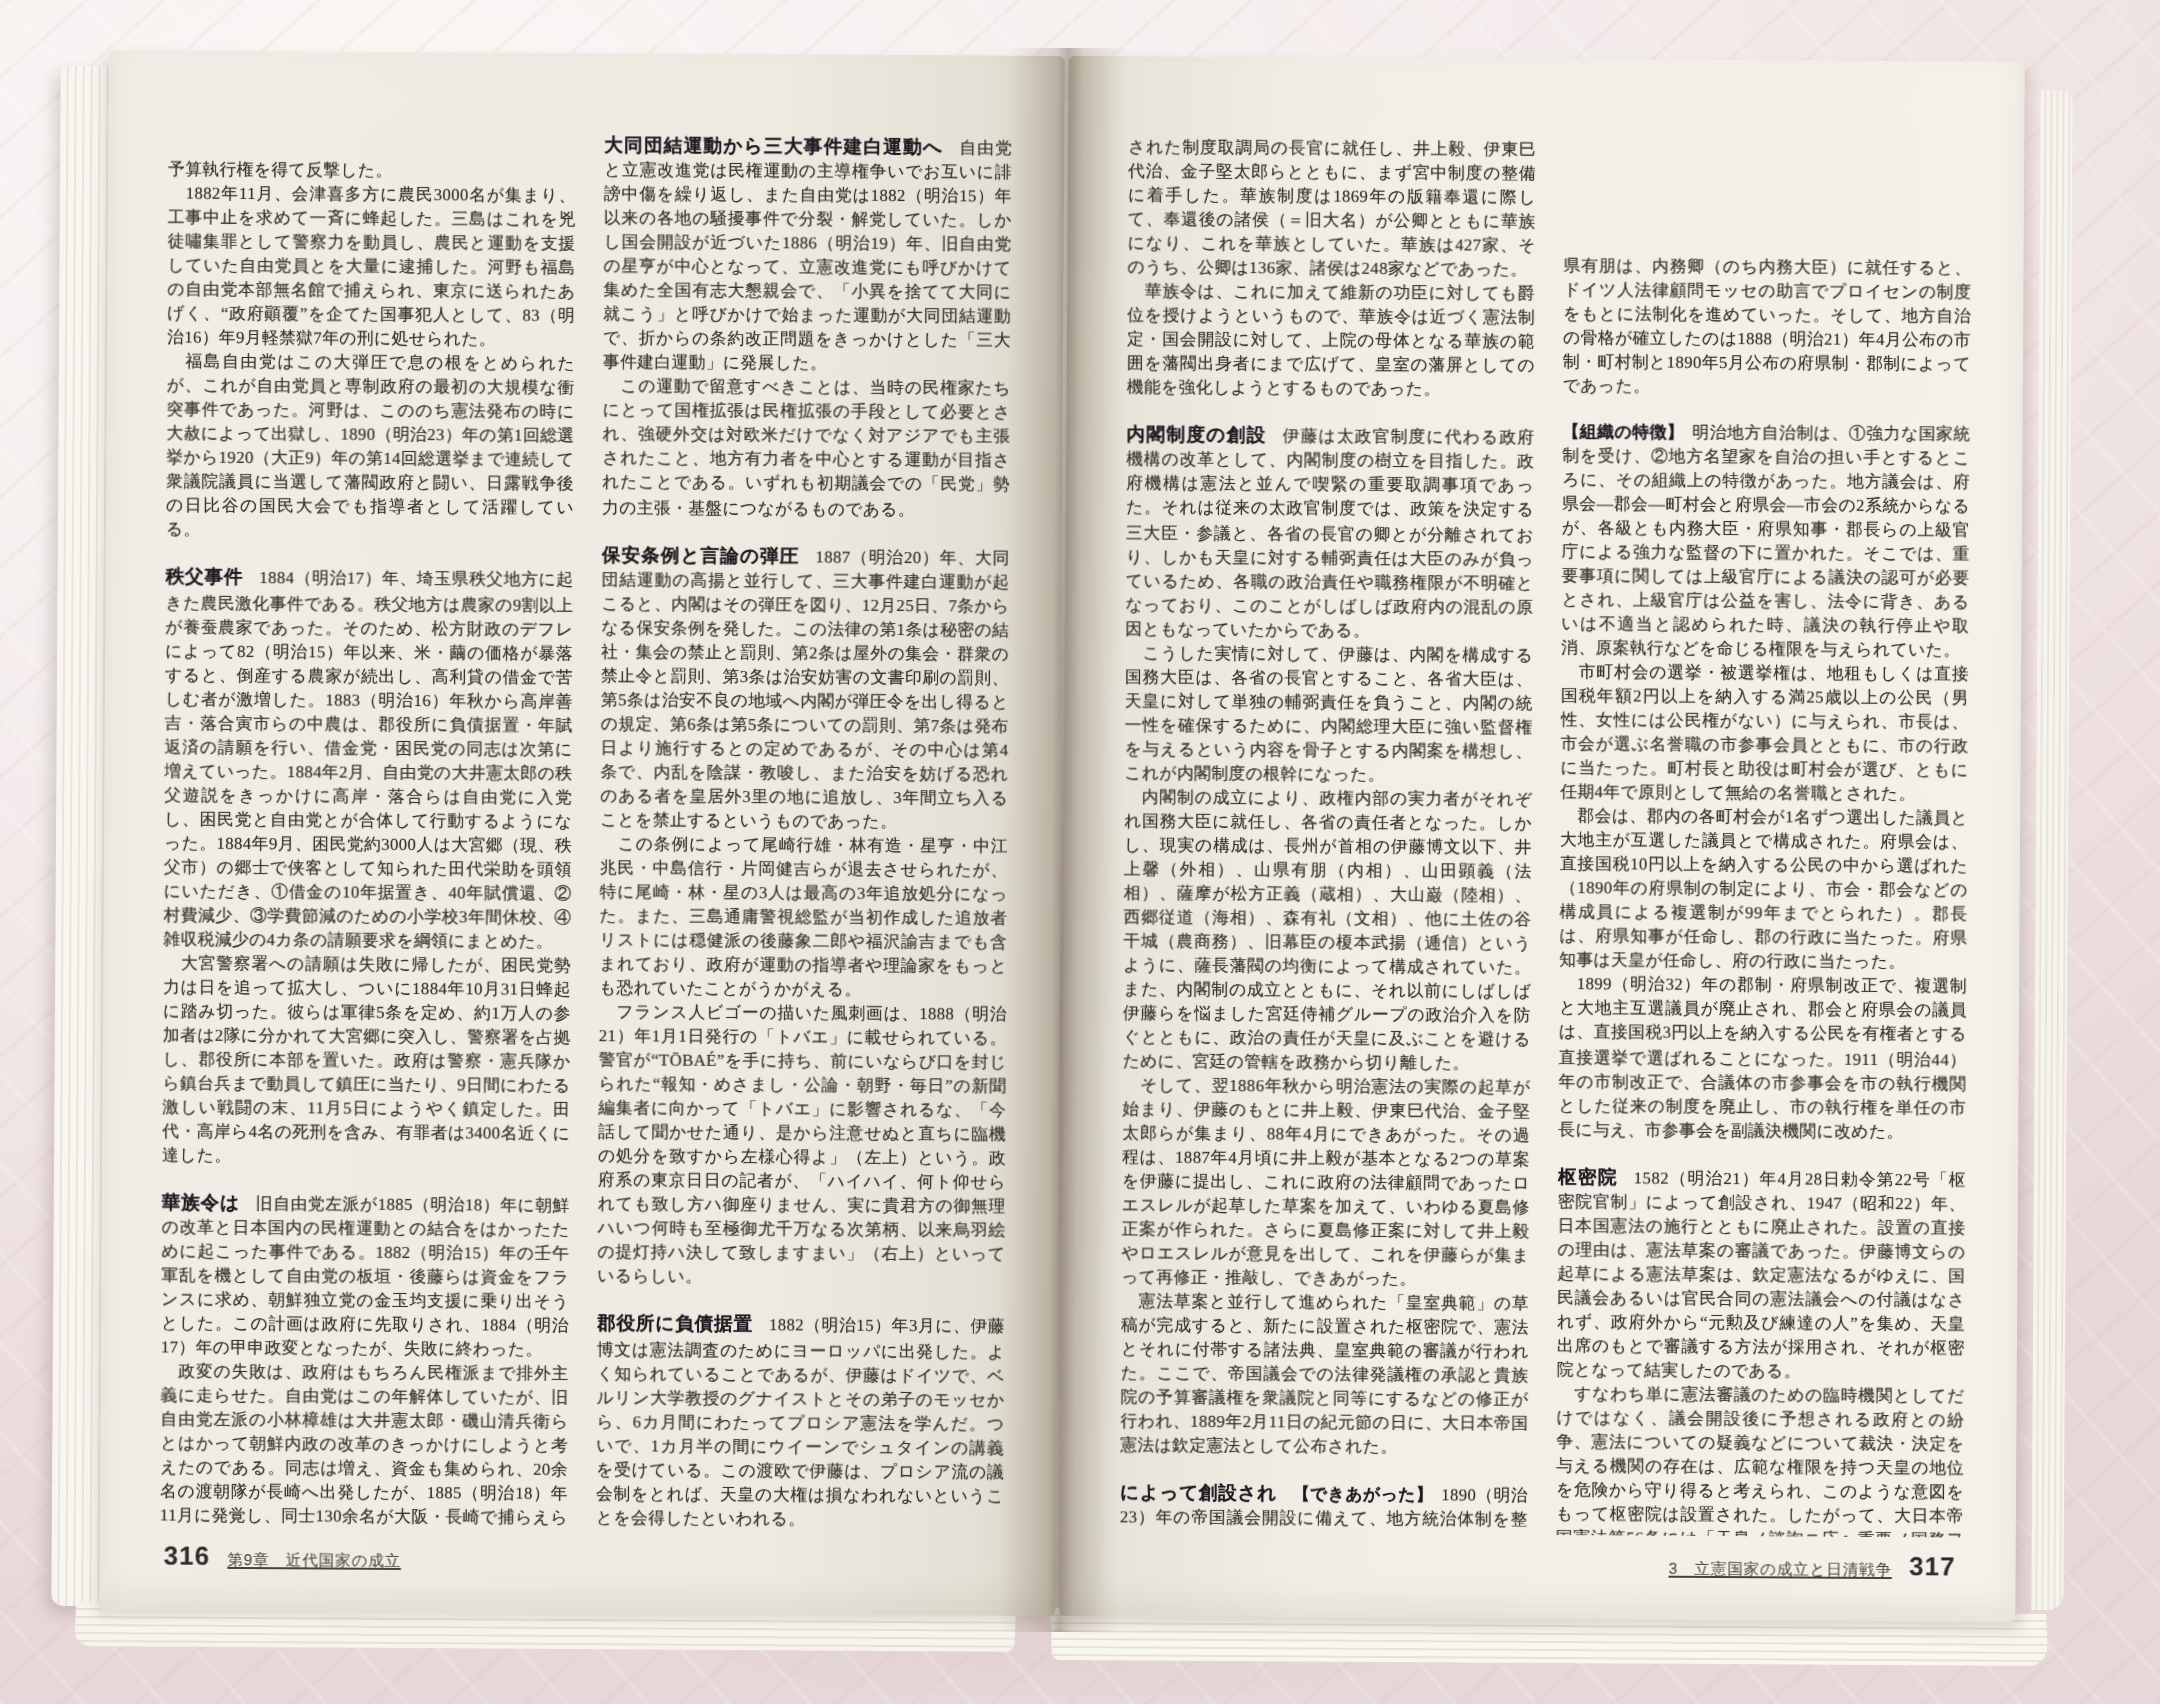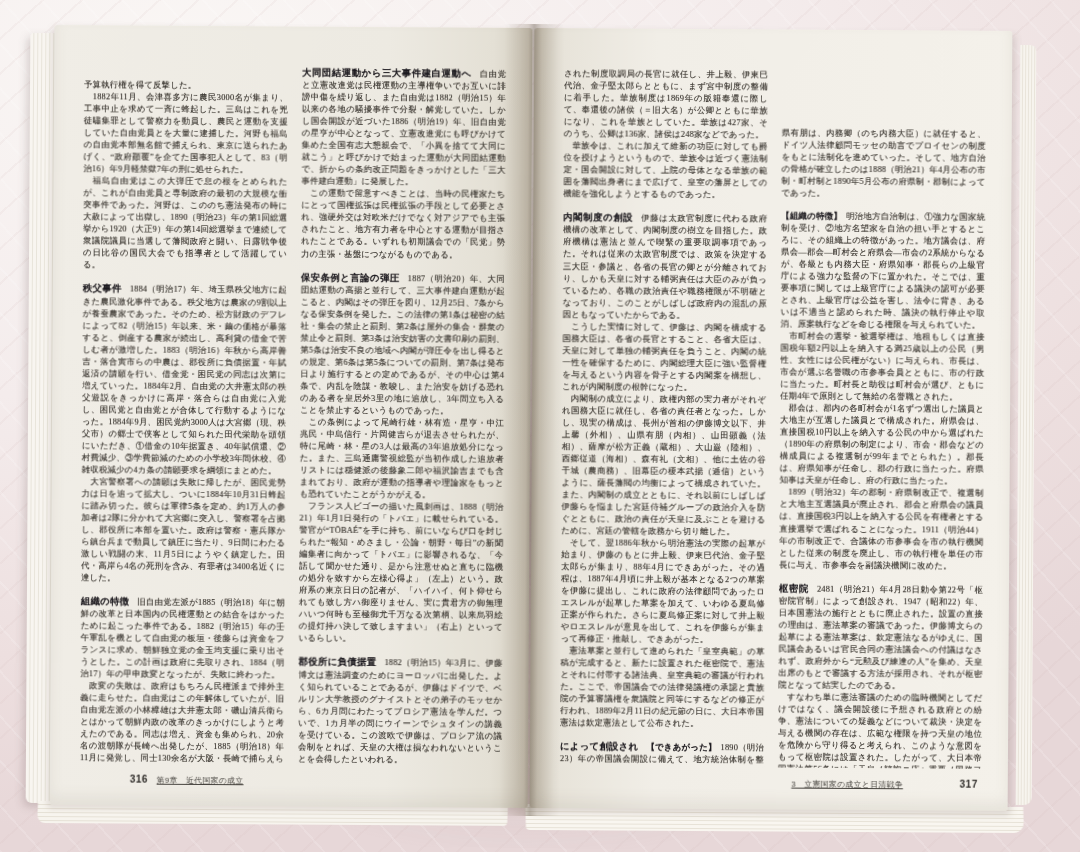--- a/index.html
+++ b/index.html
@@ -86,21 +86,21 @@
     font-weight:bold;color:#1c1a20;margin-right:4px;
   }
   .sub-head:empty{display:none;margin:0;}
   .footer{
     position:absolute;bottom:20px;
     font-family:"Liberation Sans","DejaVu Sans",sans-serif;
     color:#3a3733;font-size:8px;letter-spacing:0.4px;
   }
   .footer-left{left:32px;}
   .footer-right{right:30px;text-align:left;}
-  .page-num{font-weight:bold;font-size:10px;color:#2e2b28;letter-spacing:0.5px;margin-left:48px;}
+  .page-num{font-weight:bold;font-size:13px;color:#2e2b28;letter-spacing:0.5px;}
   .footer-label{margin:0 6px;font-size:7.8px;color:#45423d;text-decoration:underline;}
 </style>
 </head>
 <body>
 
 <div class="book">
   <div class="book-shadow"></div>
   <div class="edge edge-left"></div>
   <div class="edge edge-bottom-left"></div>
   <div class="edge edge-bottom-right"></div>
@@ -113,21 +113,21 @@
         <div class="block">
           <p class="para"><span>予算執行権を得て反撃した。</span></p>
           <p class="para">　1882年11月、会津喜多方に農民3000名が集まり、工事中止を求めて一斉に蜂起した。三島はこれを兇徒嘯集罪として警察力を動員し、農民と運動を支援していた自由党員とを大量に逮捕した。河野も福島の自由党本部無名館で捕えられ、東京に送られたあげく、“政府顚覆”を企てた国事犯人として、83（明治16）年9月軽禁獄7年の刑に処せられた。</p>
           <p class="para">　福島自由党はこの大弾圧で息の根をとめられたが、これが自由党員と専制政府の最初の大規模な衝突事件であった。河野は、こののち憲法発布の時に大赦によって出獄し、1890（明治23）年の第1回総選挙から1920（大正9）年の第14回総選挙まで連続して衆議院議員に当選して藩閥政府と闘い、日露戦争後の日比谷の国民大会でも指導者として活躍している。</p>
         </div>
         <div class="block">
           <p class="para"><span class="run-head">秩父事件</span><span>1884（明治17）年、埼玉県秩父地方に起きた農民激化事件である。秩父地方は農家の9割以上が養蚕農家であった。そのため、松方財政のデフレによって82（明治15）年以来、米・繭の価格が暴落すると、倒産する農家が続出し、高利貸の借金で苦しむ者が激増した。1883（明治16）年秋から高岸善吉・落合寅市らの中農は、郡役所に負債据置・年賦返済の請願を行い、借金党・困民党の同志は次第に増えていった。1884年2月、自由党の大井憲太郎の秩父遊説をきっかけに高岸・落合らは自由党に入党し、困民党と自由党とが合体して行動するようになった。1884年9月、困民党約3000人は大宮郷（現、秩父市）の郷士で侠客として知られた田代栄助を頭領にいただき、①借金の10年据置き、40年賦償還、②村費減少、③学費節減のための小学校3年間休校、④雑収税減少の4カ条の請願要求を綱領にまとめた。</span></p>
           <p class="para">　大宮警察署への請願は失敗に帰したが、困民党勢力は日を追って拡大し、ついに1884年10月31日蜂起に踏み切った。彼らは軍律5条を定め、約1万人の参加者は2隊に分かれて大宮郷に突入し、警察署を占拠し、郡役所に本部を置いた。政府は警察・憲兵隊から鎮台兵まで動員して鎮圧に当たり、9日間にわたる激しい戦闘の末、11月5日にようやく鎮定した。田代・高岸ら4名の死刑を含み、有罪者は3400名近くに達した。</p>
         </div>
         <div class="block">
-          <p class="para"><span class="run-head">組織の特徴</span><span>旧自由党左派が1885（明治18）年に朝鮮の改革と日本国内の民権運動との結合をはかったために起こった事件である。1882（明治15）年の壬午軍乱を機として自由党の板垣・後藤らは資金をフランスに求め、朝鮮独立党の金玉均支援に乗り出そうとした。この計画は政府に先取りされ、1884（明治17）年の甲申政変となったが、失敗に終わった。</span></p>
+          <p class="para"><span class="run-head">華族令は</span><span>旧自由党左派が1885（明治18）年に朝鮮の改革と日本国内の民権運動との結合をはかったために起こった事件である。1882（明治15）年の壬午軍乱を機として自由党の板垣・後藤らは資金をフランスに求め、朝鮮独立党の金玉均支援に乗り出そうとした。この計画は政府に先取りされ、1884（明治17）年の甲申政変となったが、失敗に終わった。</span></p>
           <p class="para">　政変の失敗は、政府はもちろん民権派まで排外主義に走らせた。自由党はこの年解体していたが、旧自由党左派の小林樟雄は大井憲太郎・磯山清兵衛らとはかって朝鮮内政の改革のきっかけにしようと考えたのである。同志は増え、資金も集められ、20余名の渡朝隊が長崎へ出発したが、1885（明治18）年11月に発覚し、同士130余名が大阪・長崎で捕らえられた。連累者の1人に女性民権家の景山（のち福田）英子もおり、『妾の半生涯』にそのことを回想している。この事件は「民権論と国憲論の混在」の典型であった。</p>
         </div>
       </div>
 
       <div class="col">
         <div class="block">
           <p class="para"><span class="run-head">大同団結運動から三大事件建白運動へ</span><span>自由党と立憲改進党は民権運動の主導権争いでお互いに誹謗中傷を繰り返し、また自由党は1882（明治15）年以来の各地の騒擾事件で分裂・解党していた。しかし国会開設が近づいた1886（明治19）年、旧自由党の星亨が中心となって、立憲改進党にも呼びかけて集めた全国有志大懇親会で、「小異を捨てて大同に就こう」と呼びかけで始まった運動が大同団結運動で、折からの条約改正問題をきっかけとした「三大事件建白運動」に発展した。</span></p>
           <p class="para">　この運動で留意すべきことは、当時の民権家たちにとって国権拡張は民権拡張の手段として必要とされ、強硬外交は対欧米だけでなく対アジアでも主張されたこと、地方有力者を中心とする運動が目指されたことである。いずれも初期議会での「民党」勢力の主張・基盤につながるものである。</p>
         </div>
         <div class="block">
@@ -172,21 +172,21 @@
         <div class="block">
           <p class="para"><span>県有朋は、内務卿（のち内務大臣）に就任すると、ドイツ人法律顧問モッセの助言でプロイセンの制度をもとに法制化を進めていった。そして、地方自治の骨格が確立したのは1888（明治21）年4月公布の市制・町村制と1890年5月公布の府県制・郡制によってであった。</span></p>
         </div>
         <div class="block">
           <p class="para"><span class="sub-head">【組織の特徴】</span><span>明治地方自治制は、①強力な国家統制を受け、②地方名望家を自治の担い手とするところに、その組織上の特徴があった。地方議会は、府県会―郡会―町村会と府県会―市会の2系統からなるが、各級とも内務大臣・府県知事・郡長らの上級官庁による強力な監督の下に置かれた。そこでは、重要事項に関しては上級官庁による議決の認可が必要とされ、上級官庁は公益を害し、法令に背き、あるいは不適当と認められた時、議決の執行停止や取消、原案執行などを命じる権限を与えられていた。</span></p>
           <p class="para">　市町村会の選挙・被選挙権は、地租もしくは直接国税年額2円以上を納入する満25歳以上の公民（男性、女性には公民権がない）に与えられ、市長は、市会が選ぶ名誉職の市参事会員とともに、市の行政に当たった。町村長と助役は町村会が選び、ともに任期4年で原則として無給の名誉職とされた。</p>
           <p class="para">　郡会は、郡内の各町村会が1名ずつ選出した議員と大地主が互選した議員とで構成された。府県会は、直接国税10円以上を納入する公民の中から選ばれた（1890年の府県制の制定により、市会・郡会などの構成員による複選制が99年までとられた）。郡長は、府県知事が任命し、郡の行政に当たった。府県知事は天皇が任命し、府の行政に当たった。</p>
           <p class="para">　1899（明治32）年の郡制・府県制改正で、複選制と大地主互選議員が廃止され、郡会と府県会の議員は、直接国税3円以上を納入する公民を有権者とする直接選挙で選ばれることになった。1911（明治44）年の市制改正で、合議体の市参事会を市の執行機関とした従来の制度を廃止し、市の執行権を単任の市長に与え、市参事会を副議決機関に改めた。</p>
         </div>
         <div class="block">
-          <p class="para"><span class="run-head">枢密院</span><span>2481（明治21）年4月28日勅令第22号「枢密院官制」によって創設され、1947（昭和22）年、日本国憲法の施行とともに廃止された。設置の直接の理由は、憲法草案の審議であった。伊藤博文らの起草による憲法草案は、欽定憲法なるがゆえに、国民議会あるいは官民合同の憲法議会への付議はなされず、政府外から“元勲及び練達の人”を集め、天皇出席のもとで審議する方法が採用され、それが枢密院となって結実したのである。</span></p>
+          <p class="para"><span class="run-head">枢密院</span><span>1582（明治21）年4月28日勅令第22号「枢密院官制」によって創設され、1947（昭和22）年、日本国憲法の施行とともに廃止された。設置の直接の理由は、憲法草案の審議であった。伊藤博文らの起草による憲法草案は、欽定憲法なるがゆえに、国民議会あるいは官民合同の憲法議会への付議はなされず、政府外から“元勲及び練達の人”を集め、天皇出席のもとで審議する方法が採用され、それが枢密院となって結実したのである。</span></p>
           <p class="para">　すなわち単に憲法審議のための臨時機関としてだけではなく、議会開設後に予想される政府との紛争、憲法についての疑義などについて裁決・決定を与える機関の存在は、広範な権限を持つ天皇の地位を危険から守り得ると考えられ、このような意図をもって枢密院は設置された。したがって、大日本帝国憲法第56条には「天皇ノ諮詢ニ応ヘ重要ノ国務ヲ審議ス」ることが規定されている。のち、政党内閣の時代になると、内閣と枢密院は対立することが多く、政府が総辞職した例もある（1927（昭和2）年の若槻内閣）。</p>
 
         </div>
       </div>
 
     </div>
     <div class="footer footer-right">
       <span class="footer-label">3　立憲国家の成立と日清戦争</span>
       <span class="page-num">317</span>
     </div>

